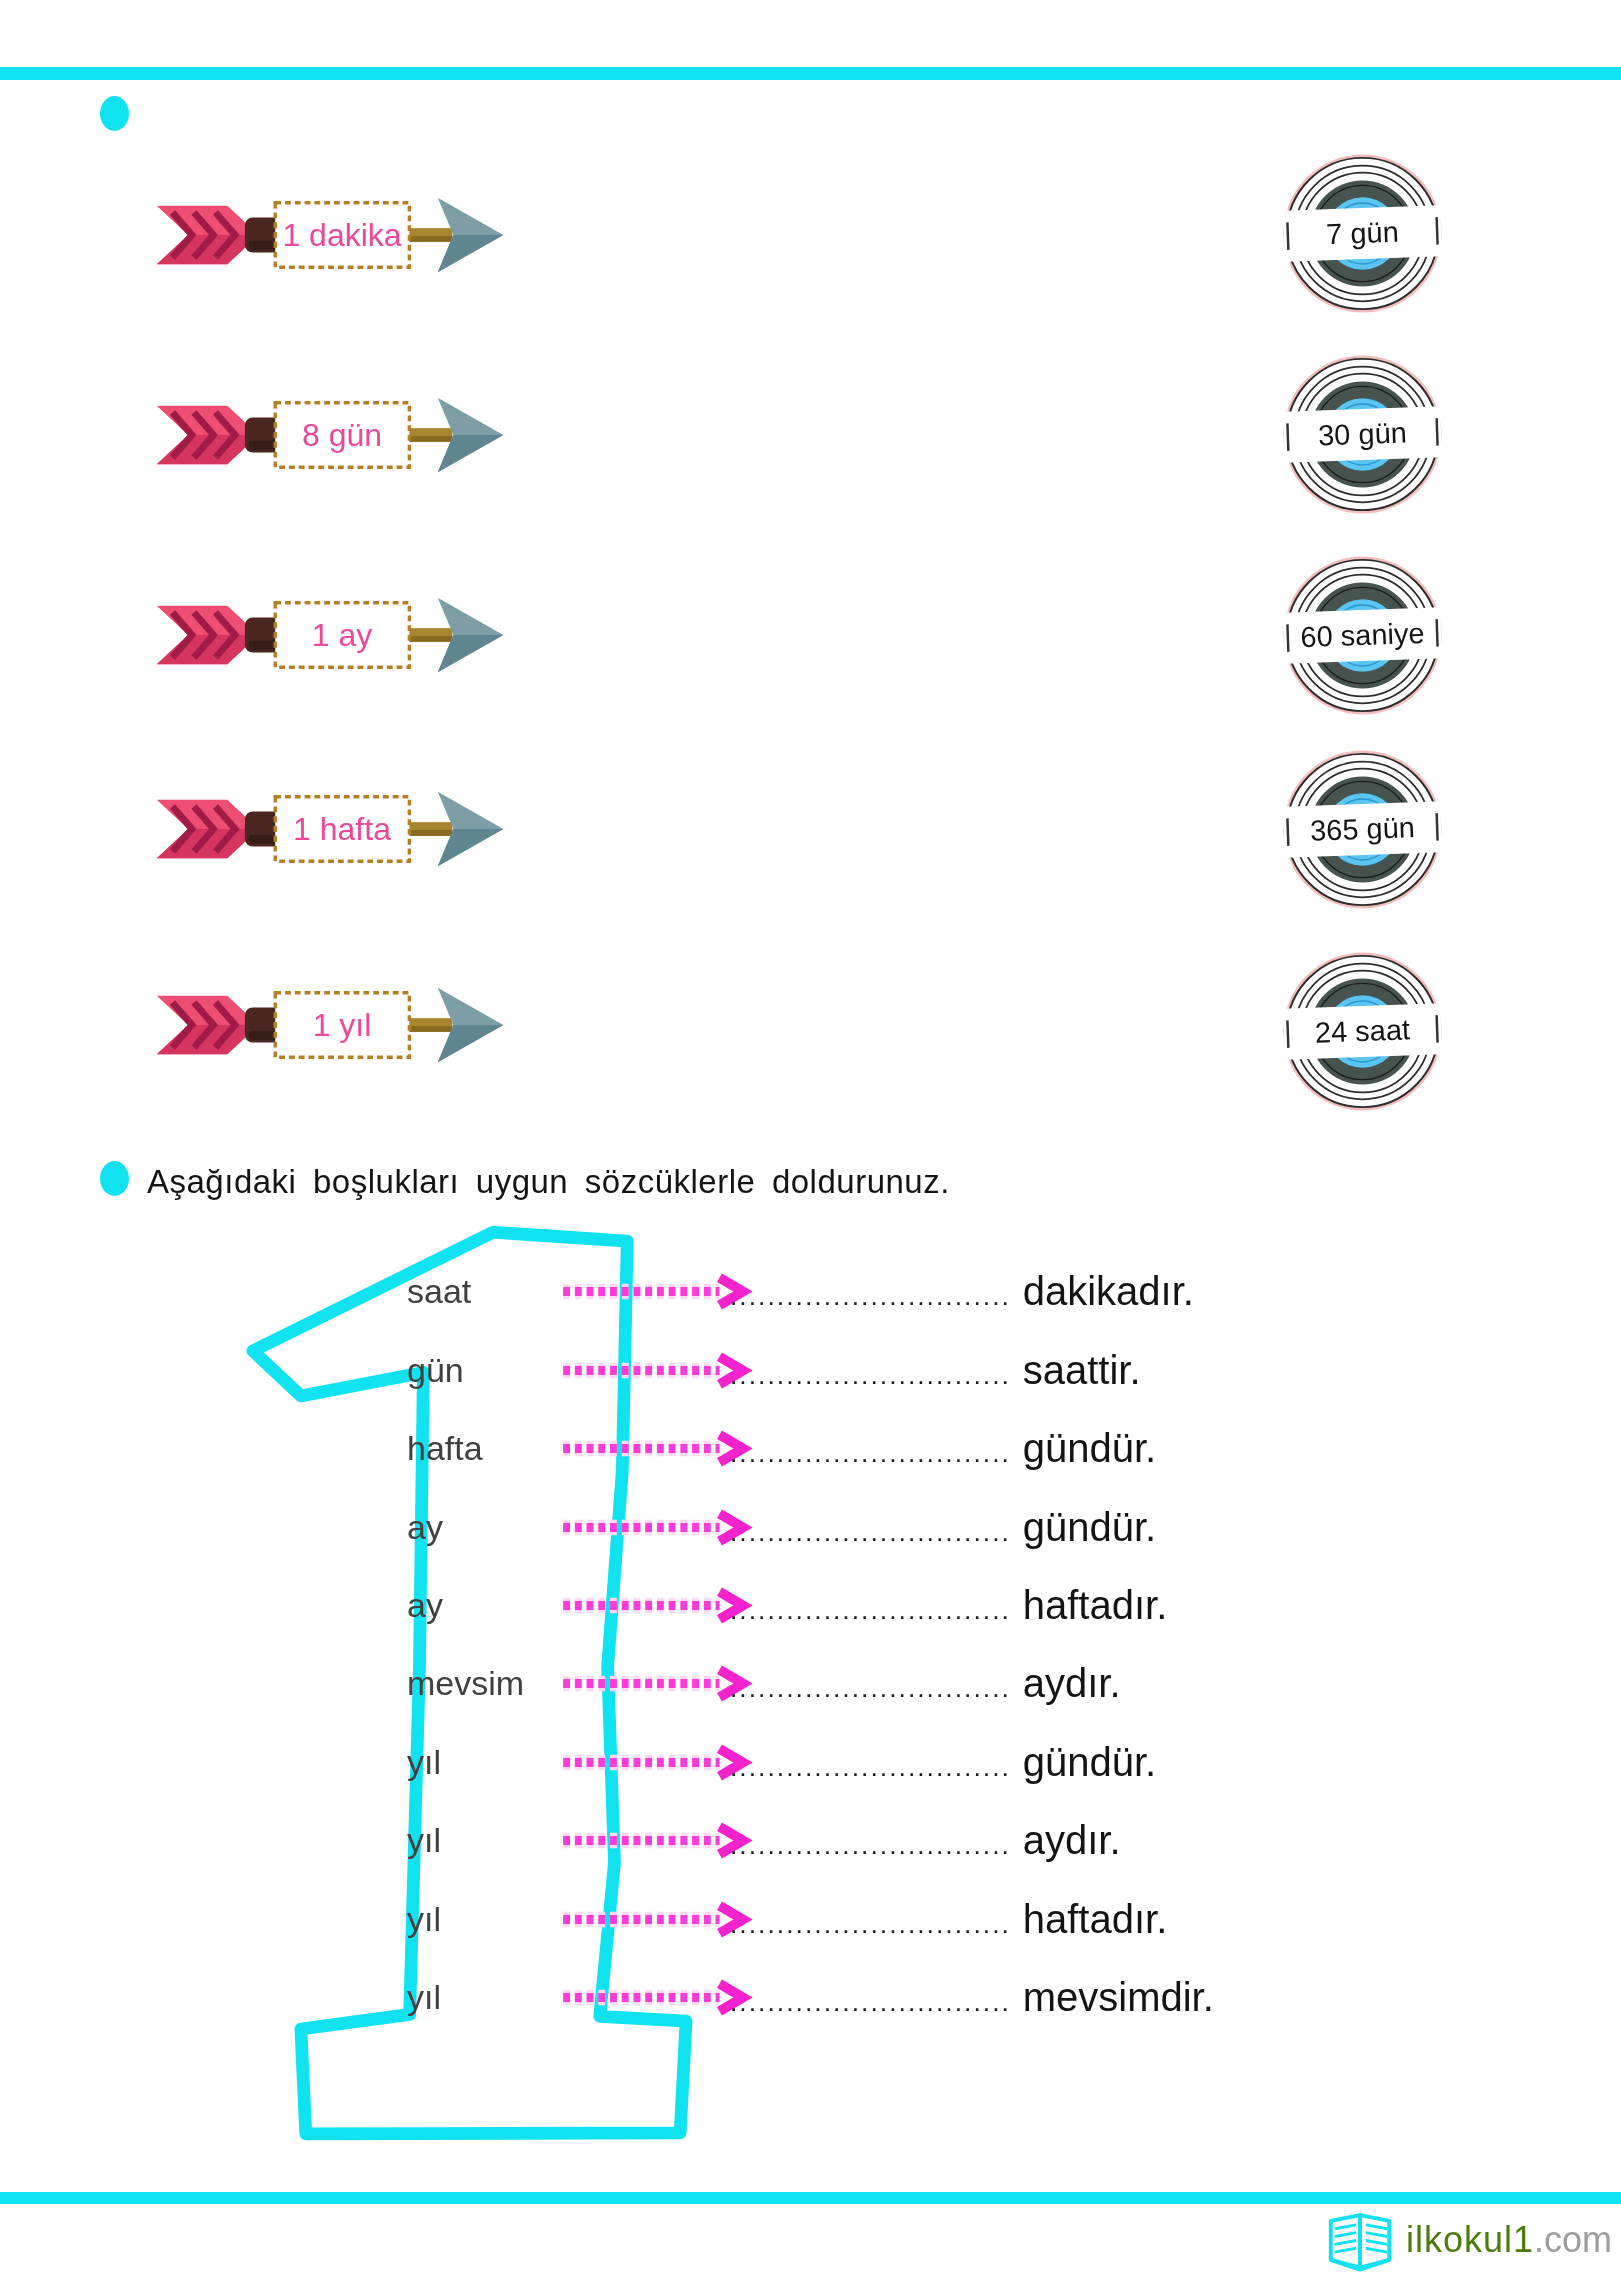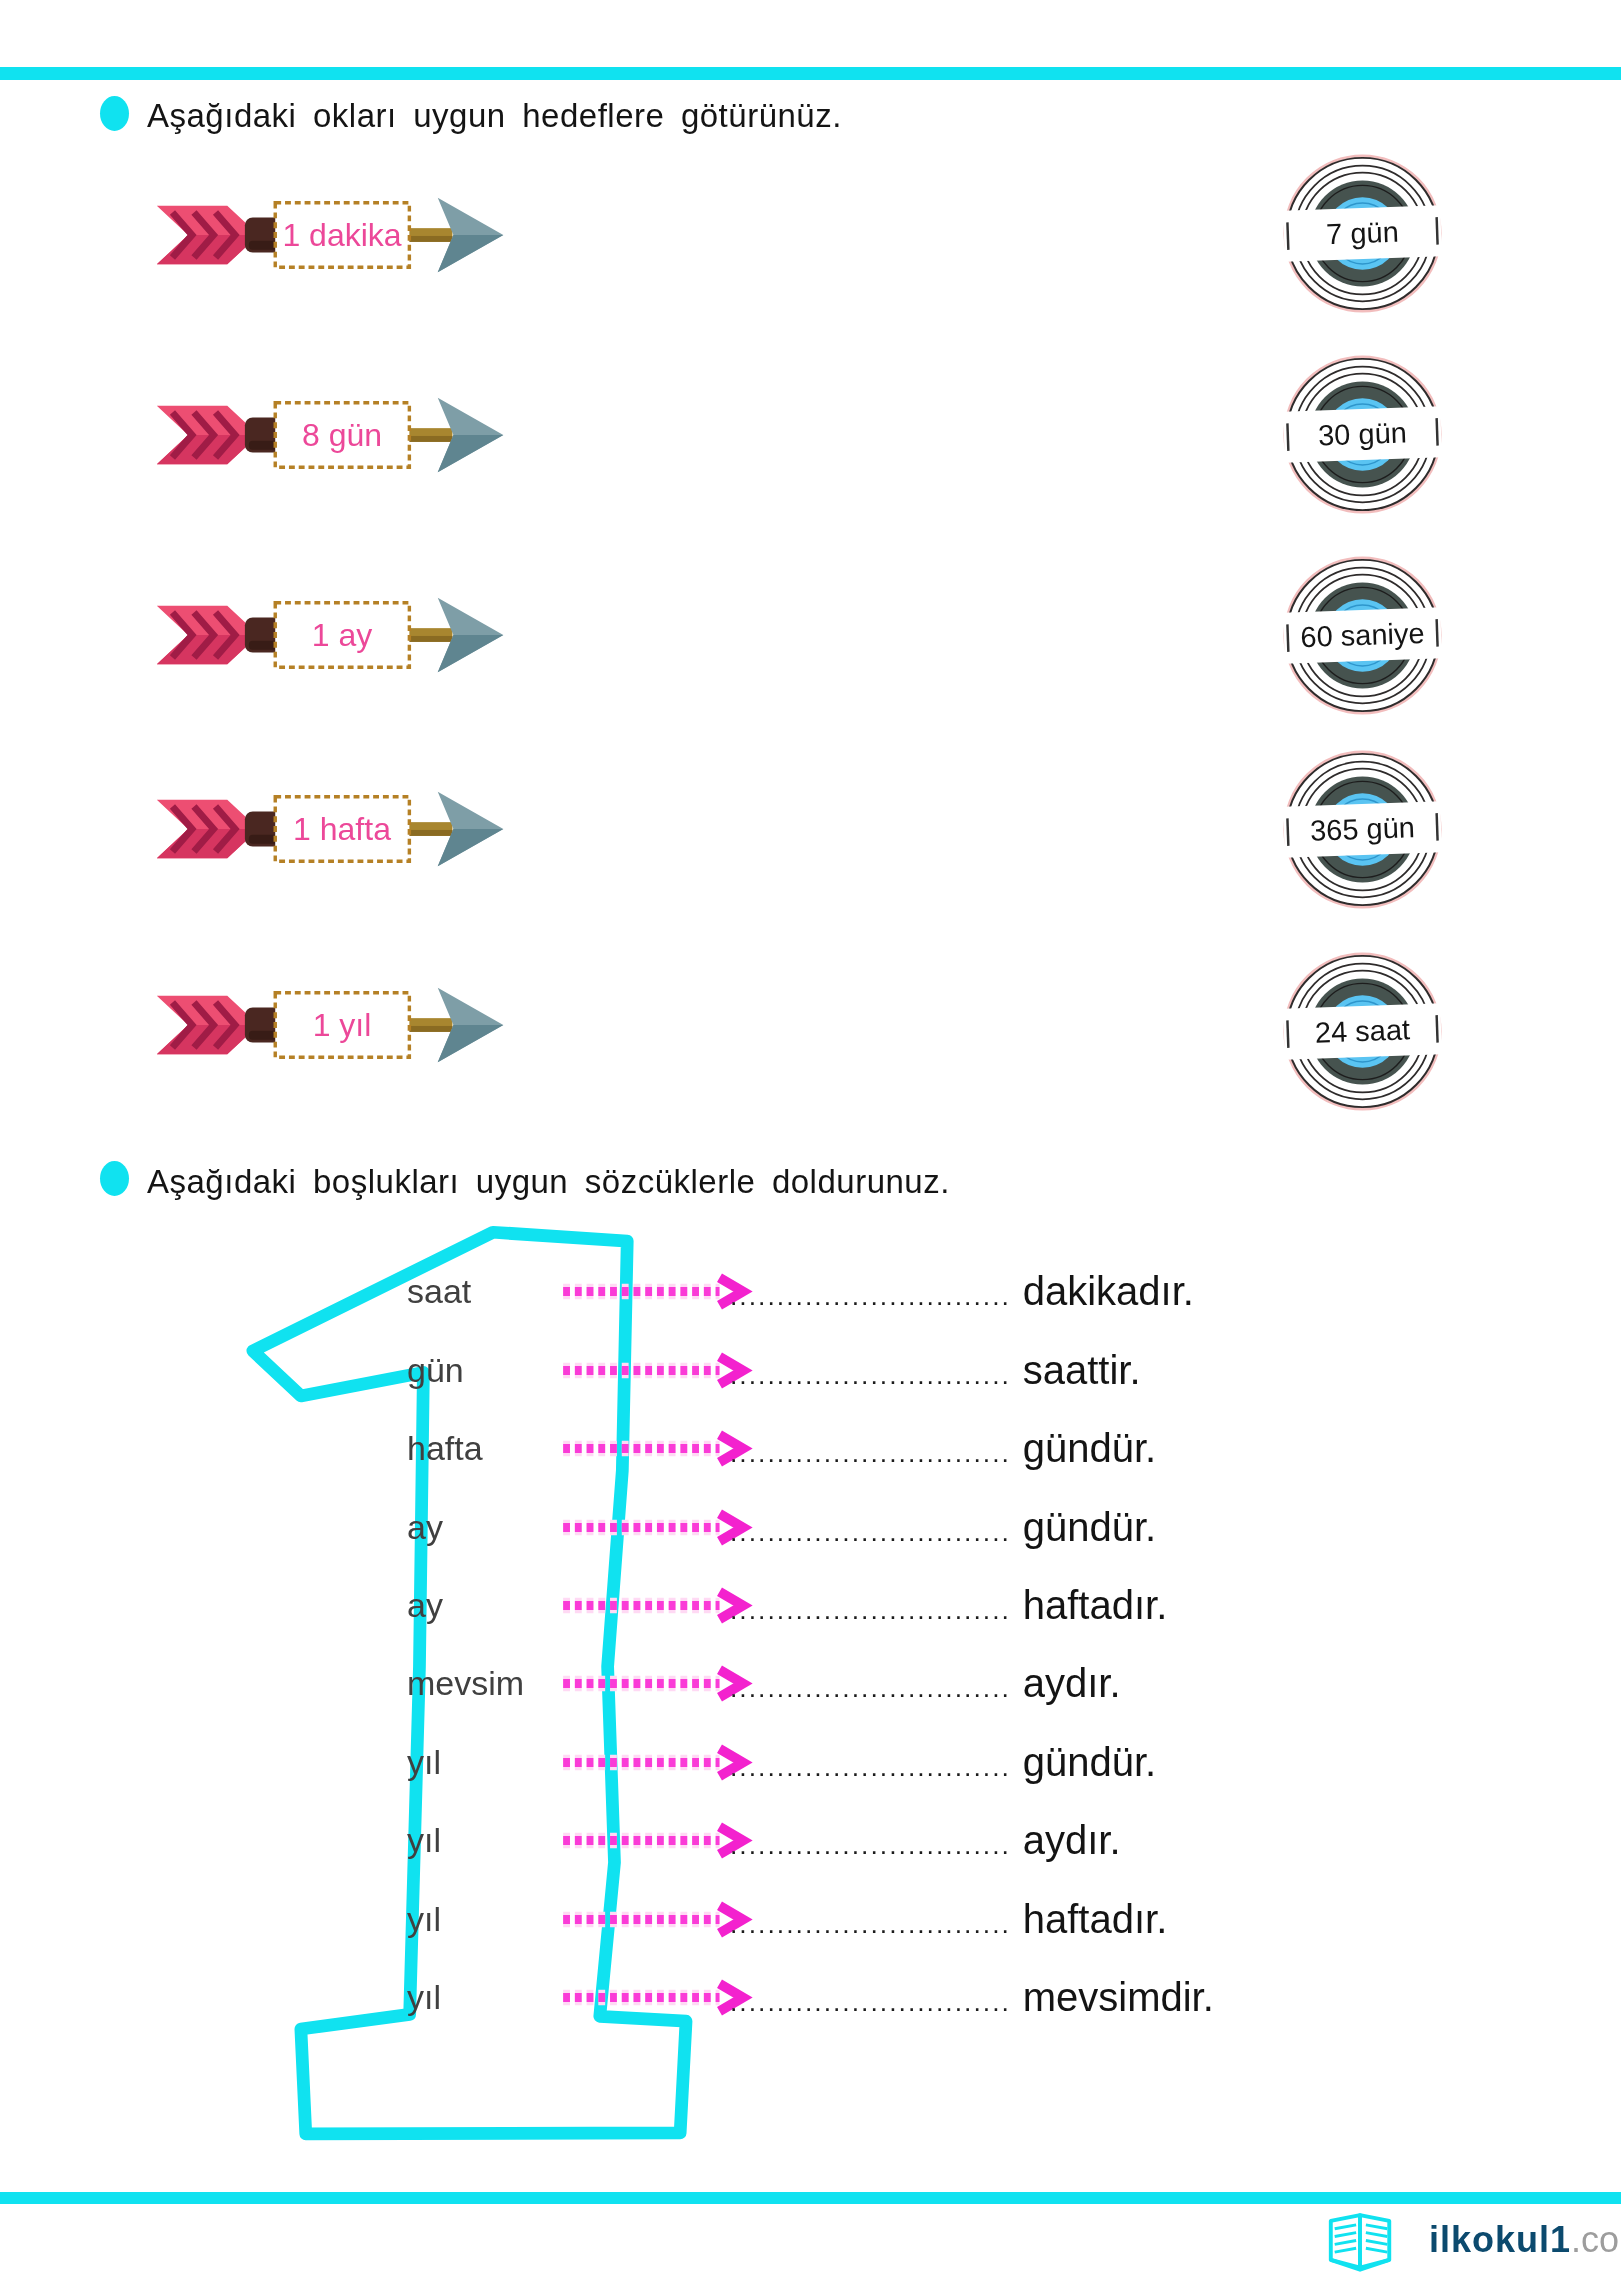--- a/index.html
+++ b/index.html
@@ -27,32 +27,31 @@
   .fill-word {
     position:absolute; left:407px; width:221px; height:51px; line-height:51px;
     text-align:left; font-size:34px; color:#404040; white-space:nowrap;
   }
   .dashed-arrow { position:absolute; left:557px; width:196px; height:43px; }
   .answer-line { position:absolute; left:730px; height:53px; line-height:53px; white-space:nowrap; }
   .dots { font-size:26.5px; letter-spacing:2px; color:#1b1b1b; }
   .ans { font-size:40px; color:#141414; margin-left:11.8px; }
   .logo-book { position:absolute; left:1323px; top:2205px; width:76px; height:67px; }
   .logo-text { position:absolute; left:1406px; top:2211px; height:57px; line-height:57px; font-size:36px; white-space:nowrap; }
-  .logo-site { color:#0c4a6e; font-weight:bold; letter-spacing:1px;margin-left:23px; }
+  .logo-site { color:#4d7c0f; font-weight:normal; letter-spacing:1px; }
   .logo-domain { color:#9d9d9d; }
 </style>
 </head>
 <body>
 
 <div class="page">
 
   <div class="bar" style="top:67px"></div>
 
   <div class="bullet" style="left:100px; top:96px"></div>
-  <div class="section-title" style="top:92px">Aşağıdaki okları uygun hedeflere götürünüz.</div>
 
   <svg width="0" height="0" style="position:absolute">
     <defs>
       <g id="arrow-shape">
         <polygon points="10,20 82,20 114,50 82,80 10,80 42,50" fill="#ED4E72"></polygon>
         <polygon points="42,50 114,50 82,80 10,80" fill="#D63560"></polygon>
         <path d="M26,27 L46,50 L26,73" stroke="#A01C46" stroke-width="7" fill="none"></path>
         <path d="M48,27 L68,50 L48,73" stroke="#A01C46" stroke-width="7" fill="none"></path>
         <path d="M70,27 L90,50 L70,73" stroke="#A01C46" stroke-width="7" fill="none"></path>
         <rect x="132" y="43" width="180" height="14" fill="#A8862F"></rect>

